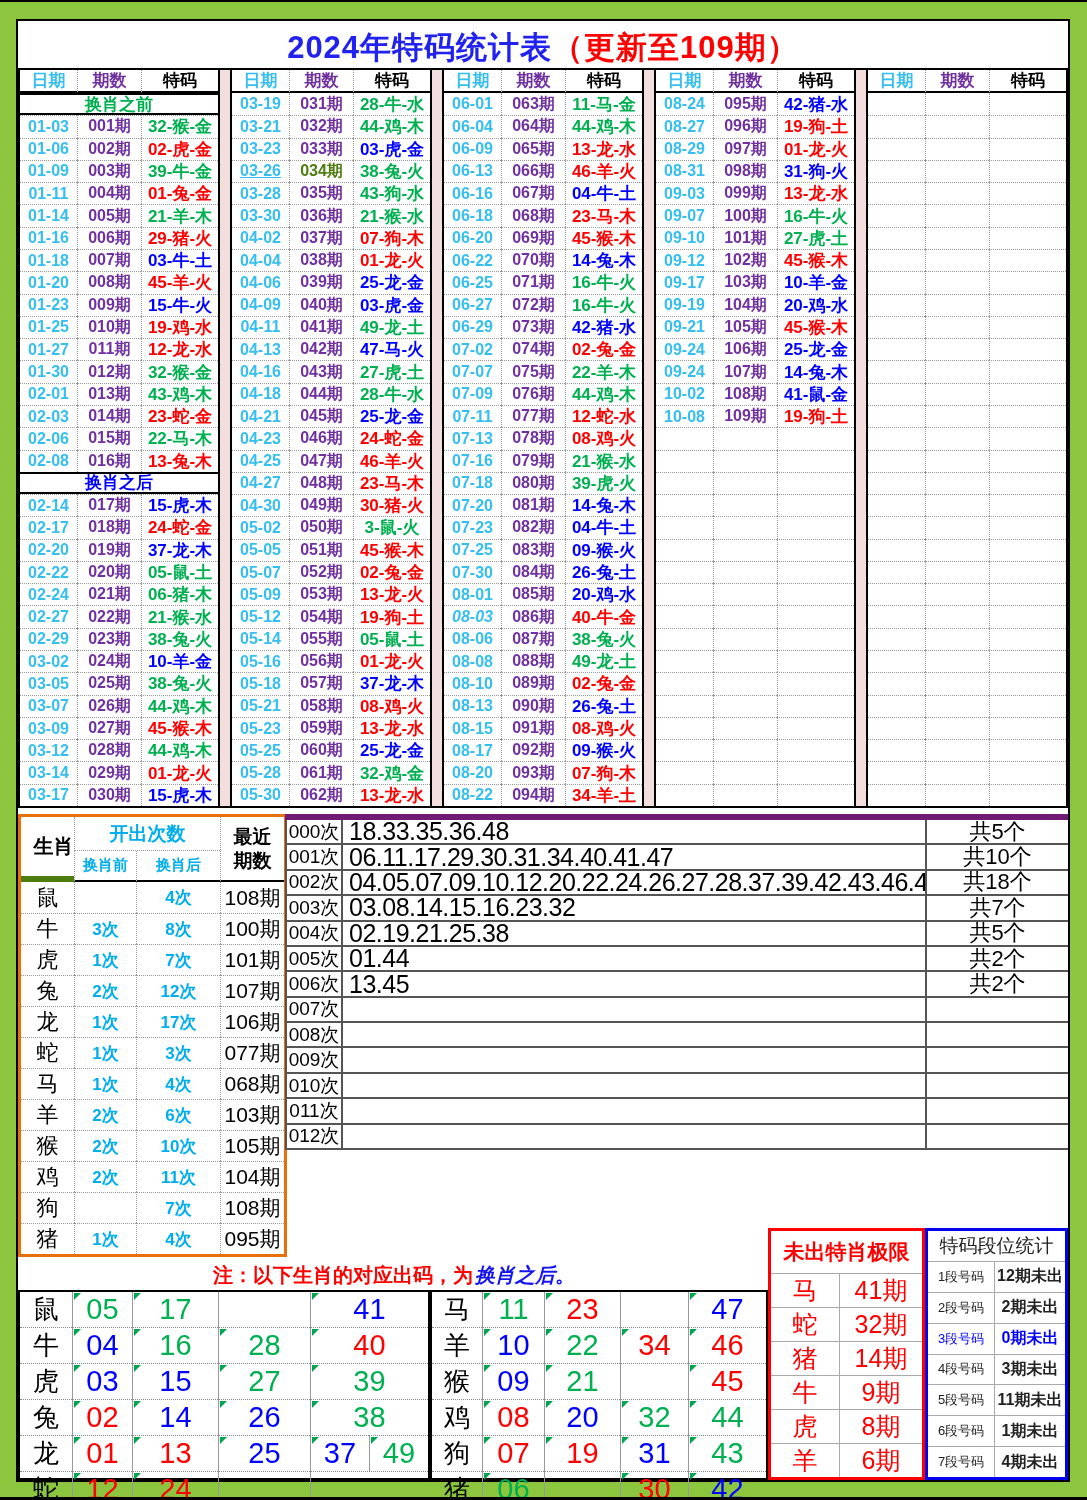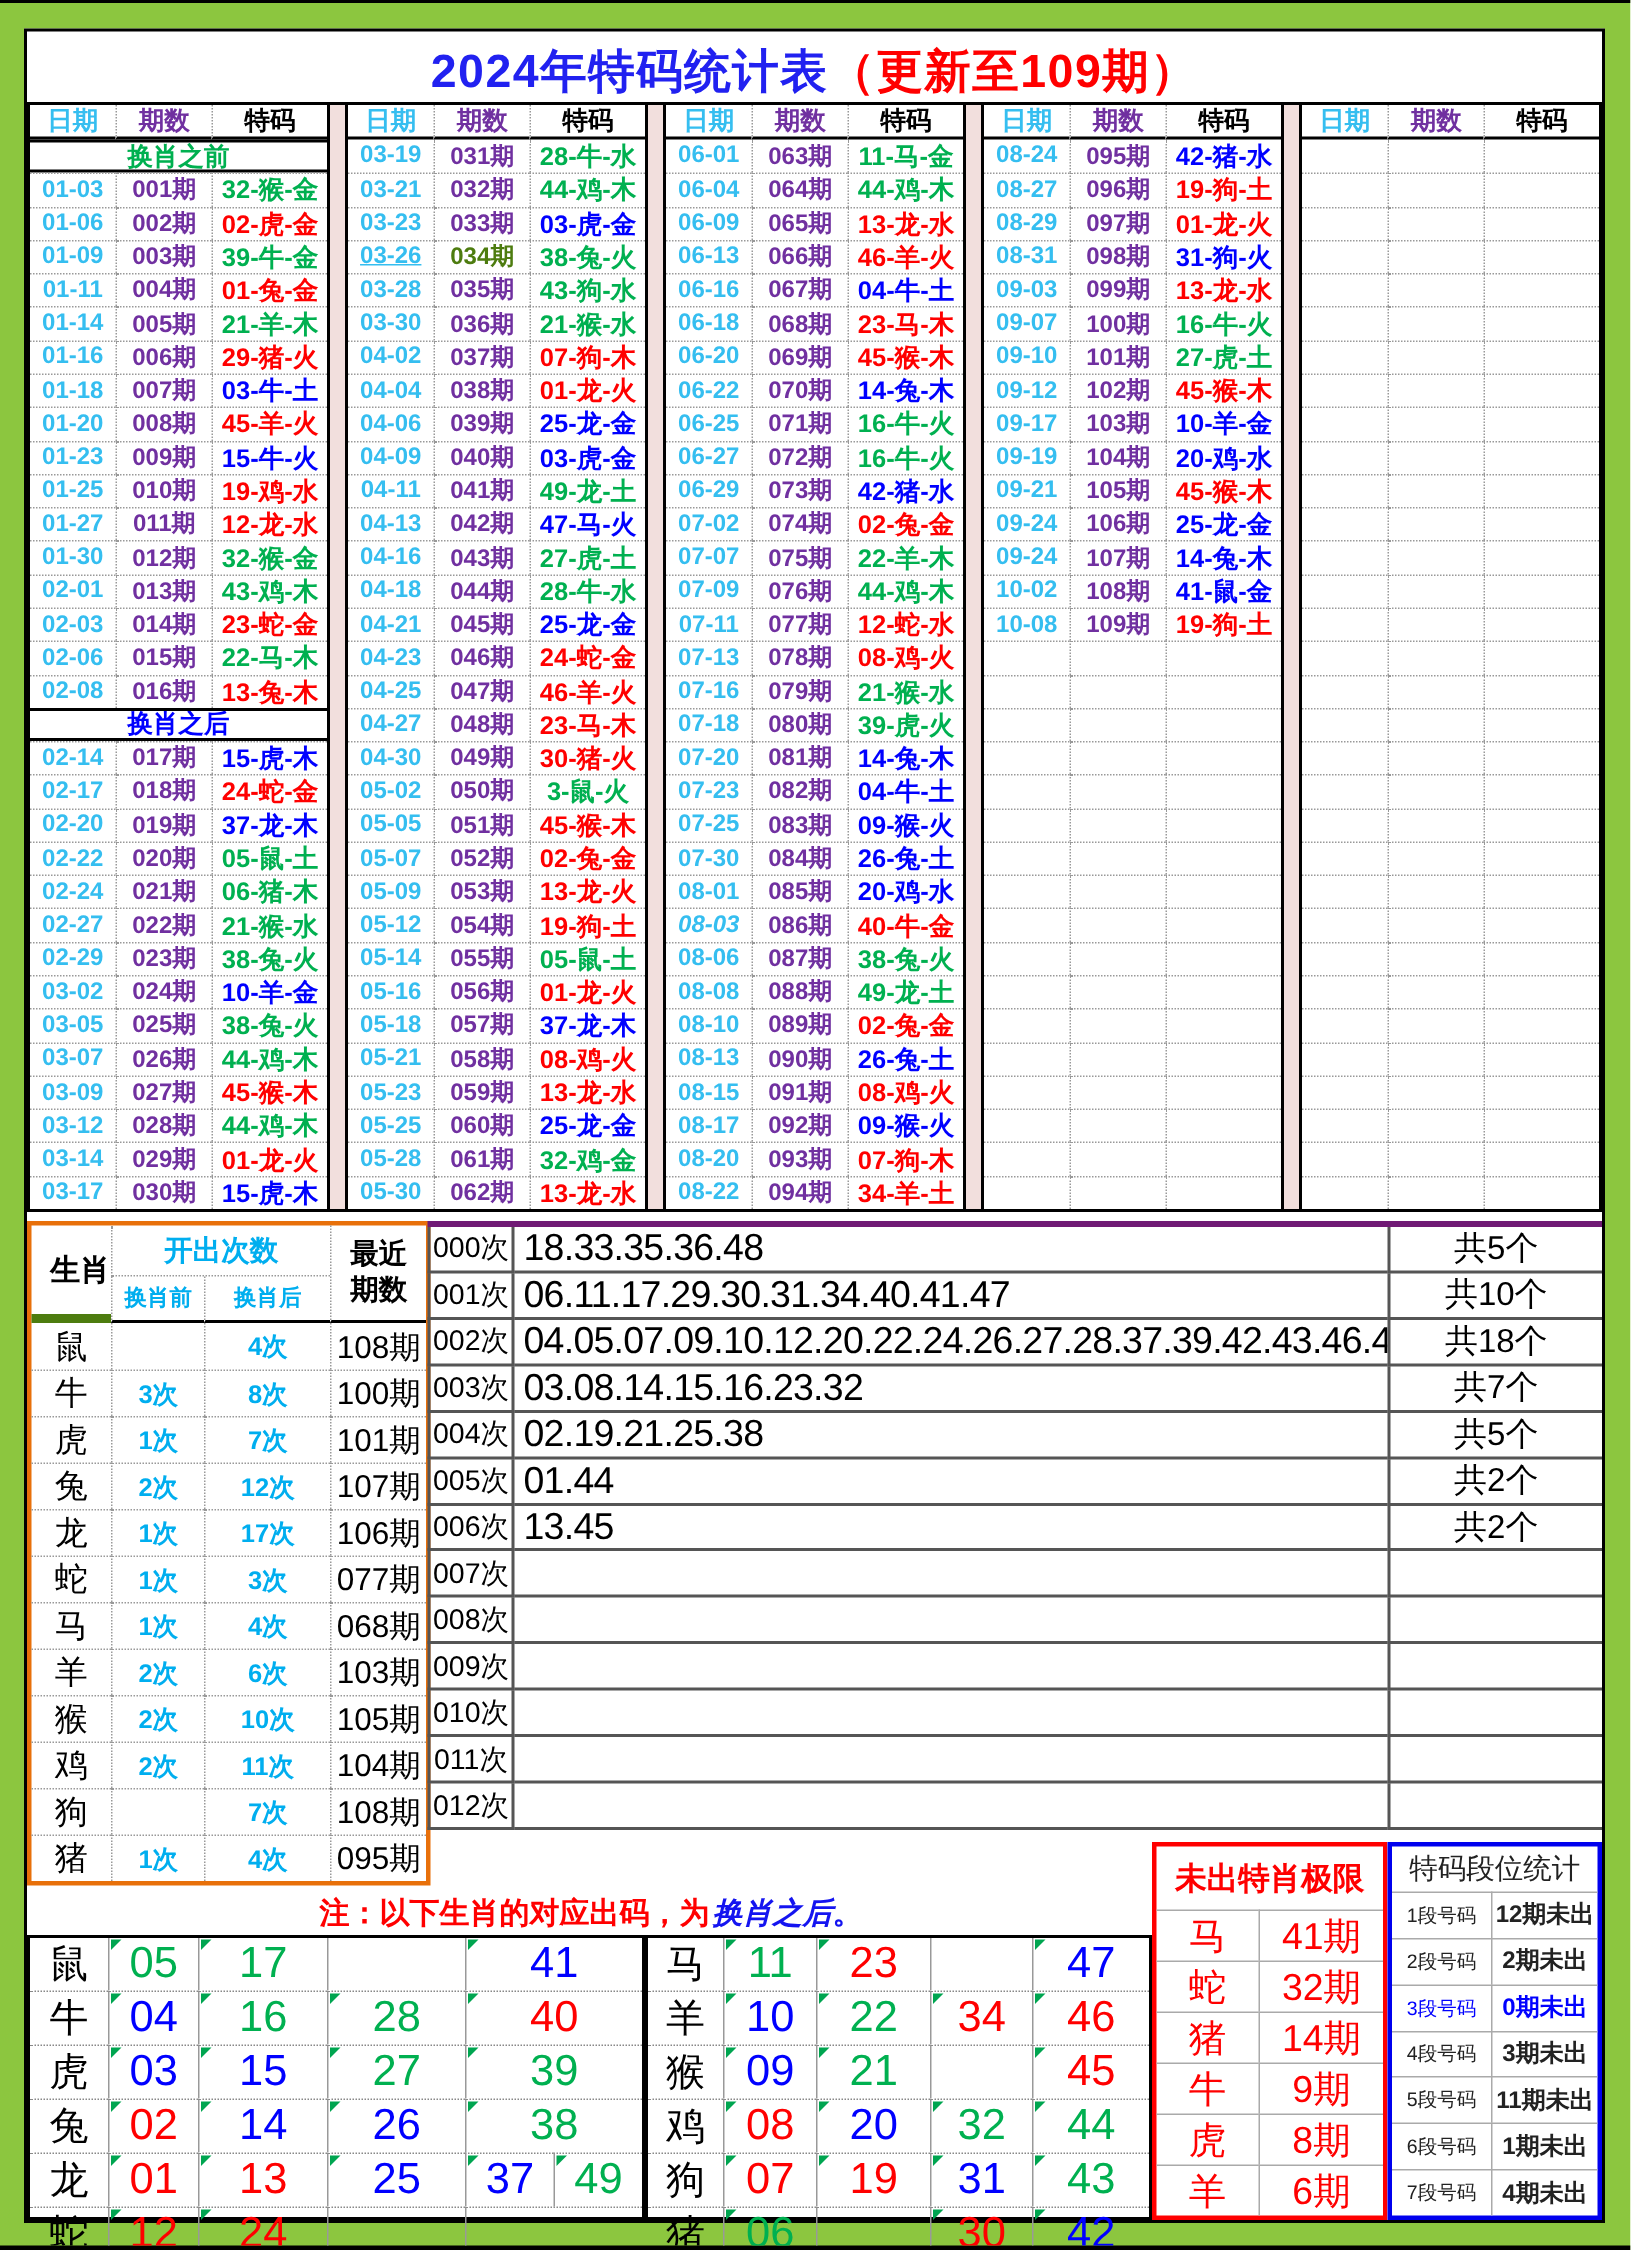--- a/index.html
+++ b/index.html
@@ -75,25 +75,25 @@
   .sh-after  { grid-row: 2; grid-column: 3; font-size:15px; font-weight:700; color:#00AEEF; border-left:1px dotted #999; border-bottom:2px solid #000;}
   .st-z { font-size:22px; }
   .st-n { font-size:17px; font-weight:700; color:#00AEEF; }
   .st-r { font-size:21px; }
   .st-body { border-top:1px dotted #999; }
   .st-body.colx { border-left:1px dotted #999; }
   .st-body.r0 { border-top:none; }
 
   
   .freq {
-    position: absolute; left: 267px; top: 793px; width: 783px; height: 406px;
+    position: absolute; left: 267px; top: 793px; width: 783px; height: 336px;
     display: grid;
     grid-template-columns: 58px 1fr 143px;
     grid-template-rows: repeat(13, 1fr);
-    border-top: 4px solid #701a75;
+    border-top: 6px solid #701a75;
   }
   .fq-cell { display:flex; align-items:center; border-bottom:2px solid #555; overflow:hidden; white-space:nowrap; }
   .fq-label { justify-content:center; font-size:19px; border-left:2px solid #555; border-right:2px solid #555; }
   .fq-nums  { font-size:25px; padding-left:6px; letter-spacing:-0.5px; }
   .fq-total { justify-content:center; font-size:22px; border-left:2px solid #555; }
 
   
   .note {
     position: absolute; left: 0; top: 1239px; width: 752px; height: 30px;
     display:flex; align-items:center; justify-content:center;

